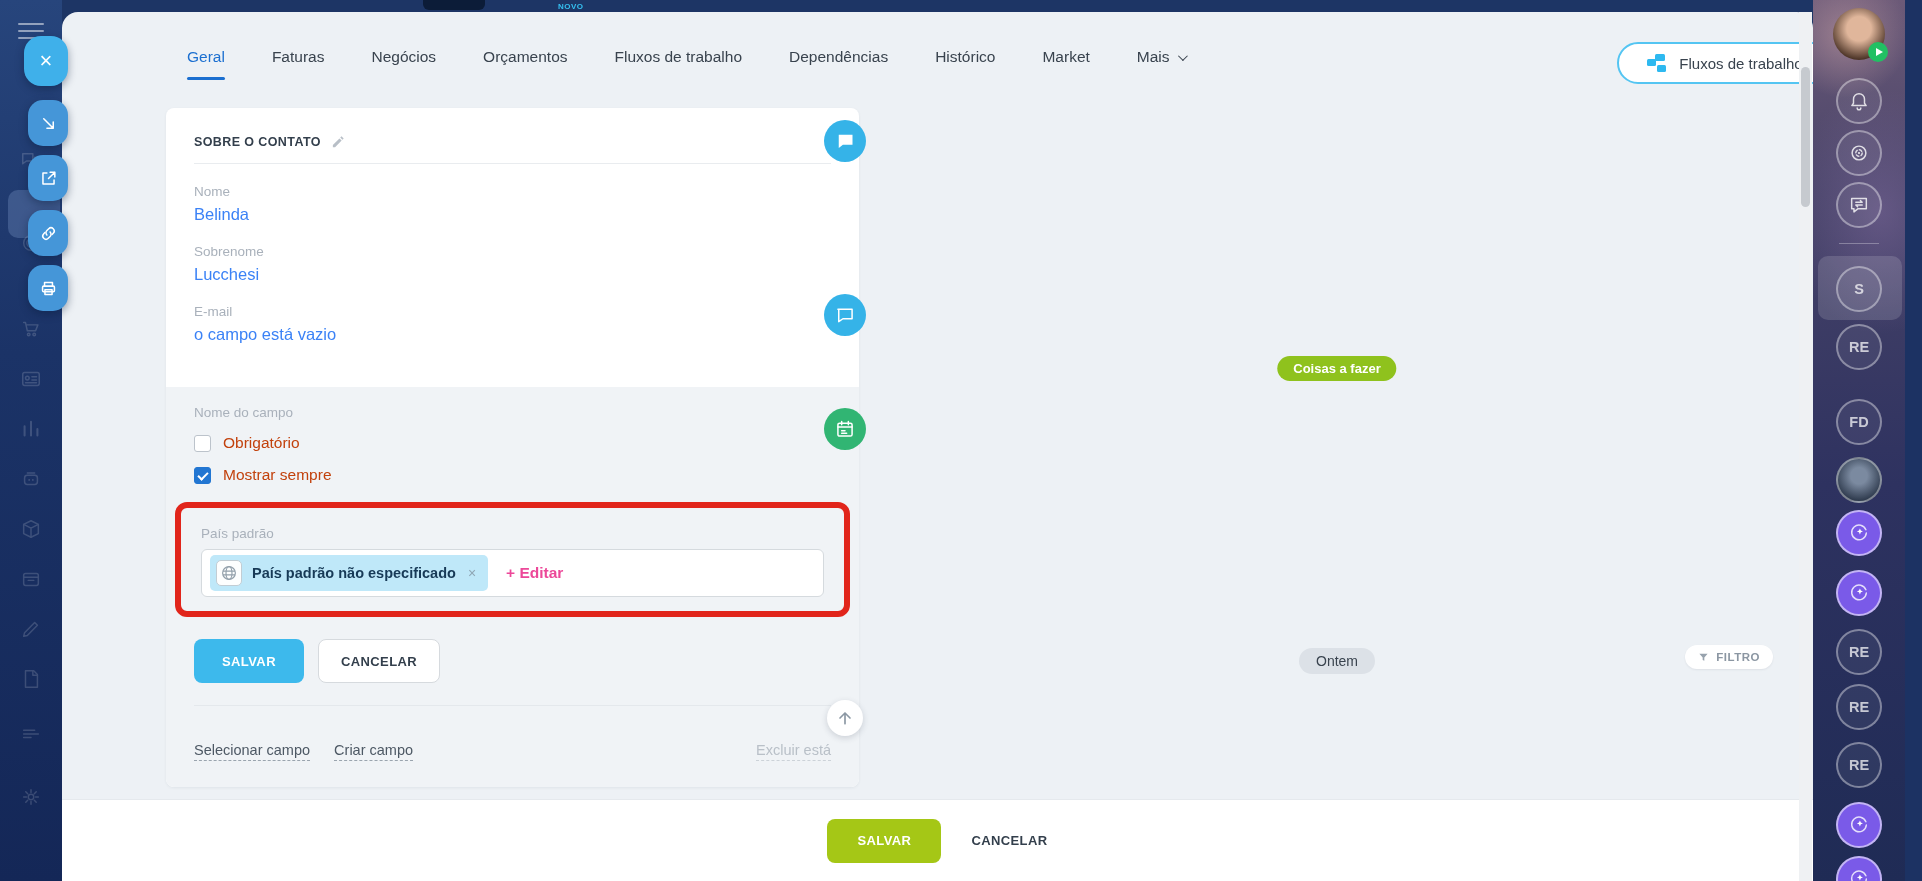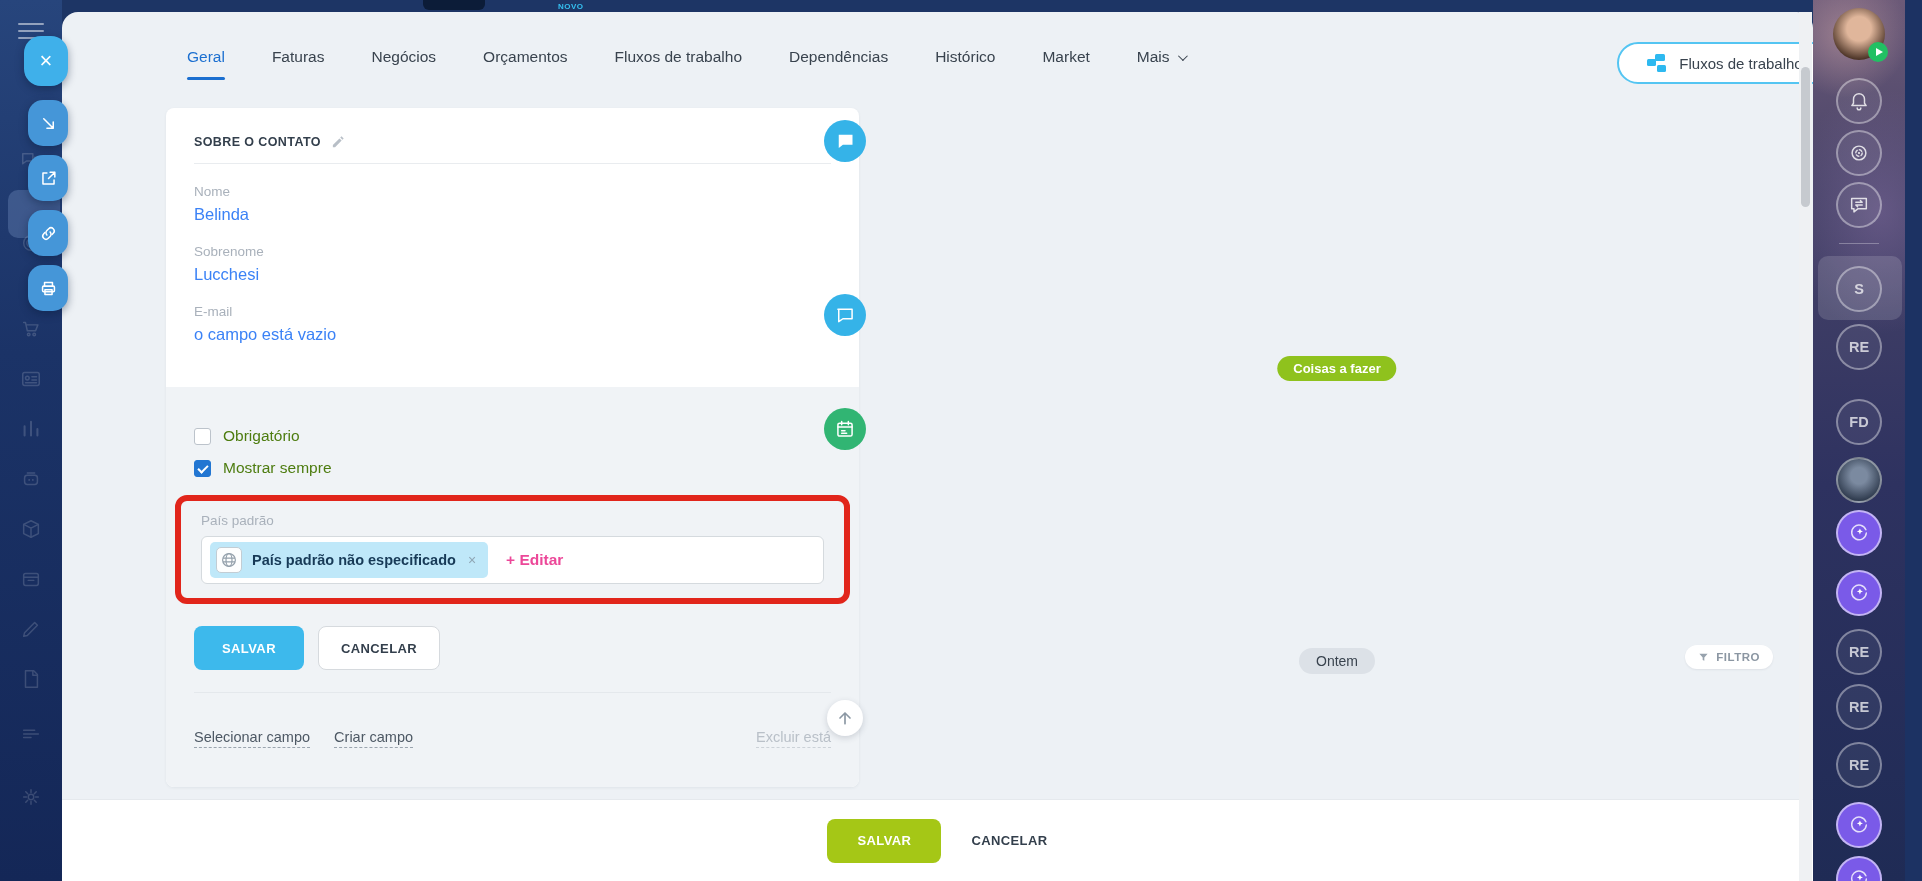--- a/index.html
+++ b/index.html
@@ -45,27 +45,27 @@
   .cc-top { padding:26px 28px 0; }
   .cc-title-row { display:flex; align-items:center; gap:10px; }
   .cc-title { font-size:12.5px; font-weight:bold; color:#333f4c; letter-spacing:.4px; }
   .cc-div { margin-top:14px; border-bottom:1px solid #e9ecef; }
   .f-label { margin-top:20px; font-size:13.5px; color:#a9b1bb; }
   .f-value { margin-top:6px; font-size:16.5px; color:#3b82f6; }
   .cc-editor { position:absolute; left:0; right:0; top:279px; bottom:0; background:#f0f3f6;
     border-radius:0 0 8px 8px; padding:18px 28px 0; }
   .input-box { margin-top:8px; height:46px; width:100%; background:#fff; border:1px solid #d9dde3; border-radius:6px;
     padding:0 18px; font-size:15.5px; color:#222d38; font-family:inherit; outline:none; }
-  .cb-row { display:flex; align-items:center; gap:12px; font-size:15.5px; color:#4d7c0f; margin-top:14px; cursor:pointer; }
+  .cb-row { display:flex; align-items:center; gap:12px; font-size:15.5px; color:#c2410c; margin-top:14px; cursor:pointer; }
   .cb-row:first-of-type { margin-top:22px; }
   .cb { width:17px; height:17px; border:1.5px solid #bcc3cb; border-radius:3px; background:#fff; position:relative; }
   .cb.checked { background:#2276d2; border-color:#2276d2; }
   .cb.checked::after { content:""; position:absolute; left:3px; top:4px; width:8px; height:4px;
     border-left:2px solid #fff; border-bottom:2px solid #fff; transform:rotate(-45deg); }
-  .red-zone { margin:18px -19px 16px; border:6px solid #e1251b; border-radius:12px; padding:12px 20px 14px; }
+  .red-zone { margin:18px -19px 16px; border:6px solid #e1251b; border-radius:12px; padding:18px 20px 14px; }
   .country-input { margin-top:8px; height:48px; background:#fff; border:1px solid #d5dade; border-radius:6px;
     display:flex; align-items:center; padding:0 8px; gap:18px; }
   .chip { background:#bfe8f9; border-radius:5px; height:36px; display:flex; align-items:center; gap:10px; padding:0 12px 0 6px; cursor:pointer; }
   .chip-globe { width:26px; height:26px; border:1px solid #c2cdd4; border-radius:5px; background:#fdfefe;
     display:flex; align-items:center; justify-content:center; }
   .chip-globe svg { width:18px; height:18px; stroke:#93a0ab; fill:none; stroke-width:1.6; }
   .chip-text { font-size:14.5px; font-weight:bold; color:#173a57; }
   .chip-x { color:#8fa6b4; font-size:14px; margin-left:2px; cursor:pointer; }
   .edit-link { color:#ec4899; font-size:15.5px; font-weight:bold; cursor:pointer; }
   .cc-buttons { margin-top:22px; display:flex; gap:14px; }
@@ -249,20 +249,21 @@
       <div class="cc-div"></div>
       <div class="f-label">Nome</div>
       <div class="f-value">Belinda</div>
       <div class="f-label">Sobrenome</div>
       <div class="f-value">Lucchesi</div>
       <div class="f-label">E-mail</div>
       <div class="f-value">o campo está vazio</div>
     </div>
 
     <div class="cc-editor">
+      <div class="f-label" style="margin-top:0;">Nome do campo</div>
       <div class="cb-row">
         <span class="cb"></span>
         <span>Obrigatório</span>
       </div>
       <div class="cb-row">
         <span class="cb checked"></span>
         <span>Mostrar sempre</span>
       </div>
 
       <div class="red-zone">

